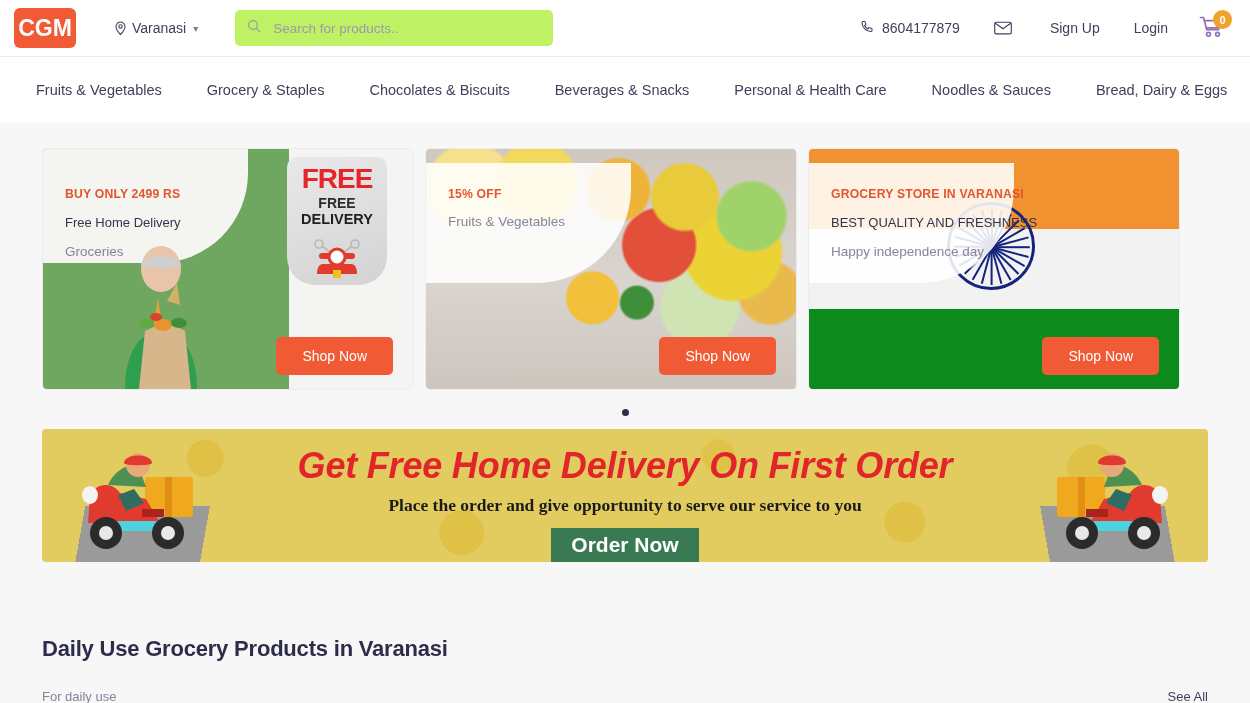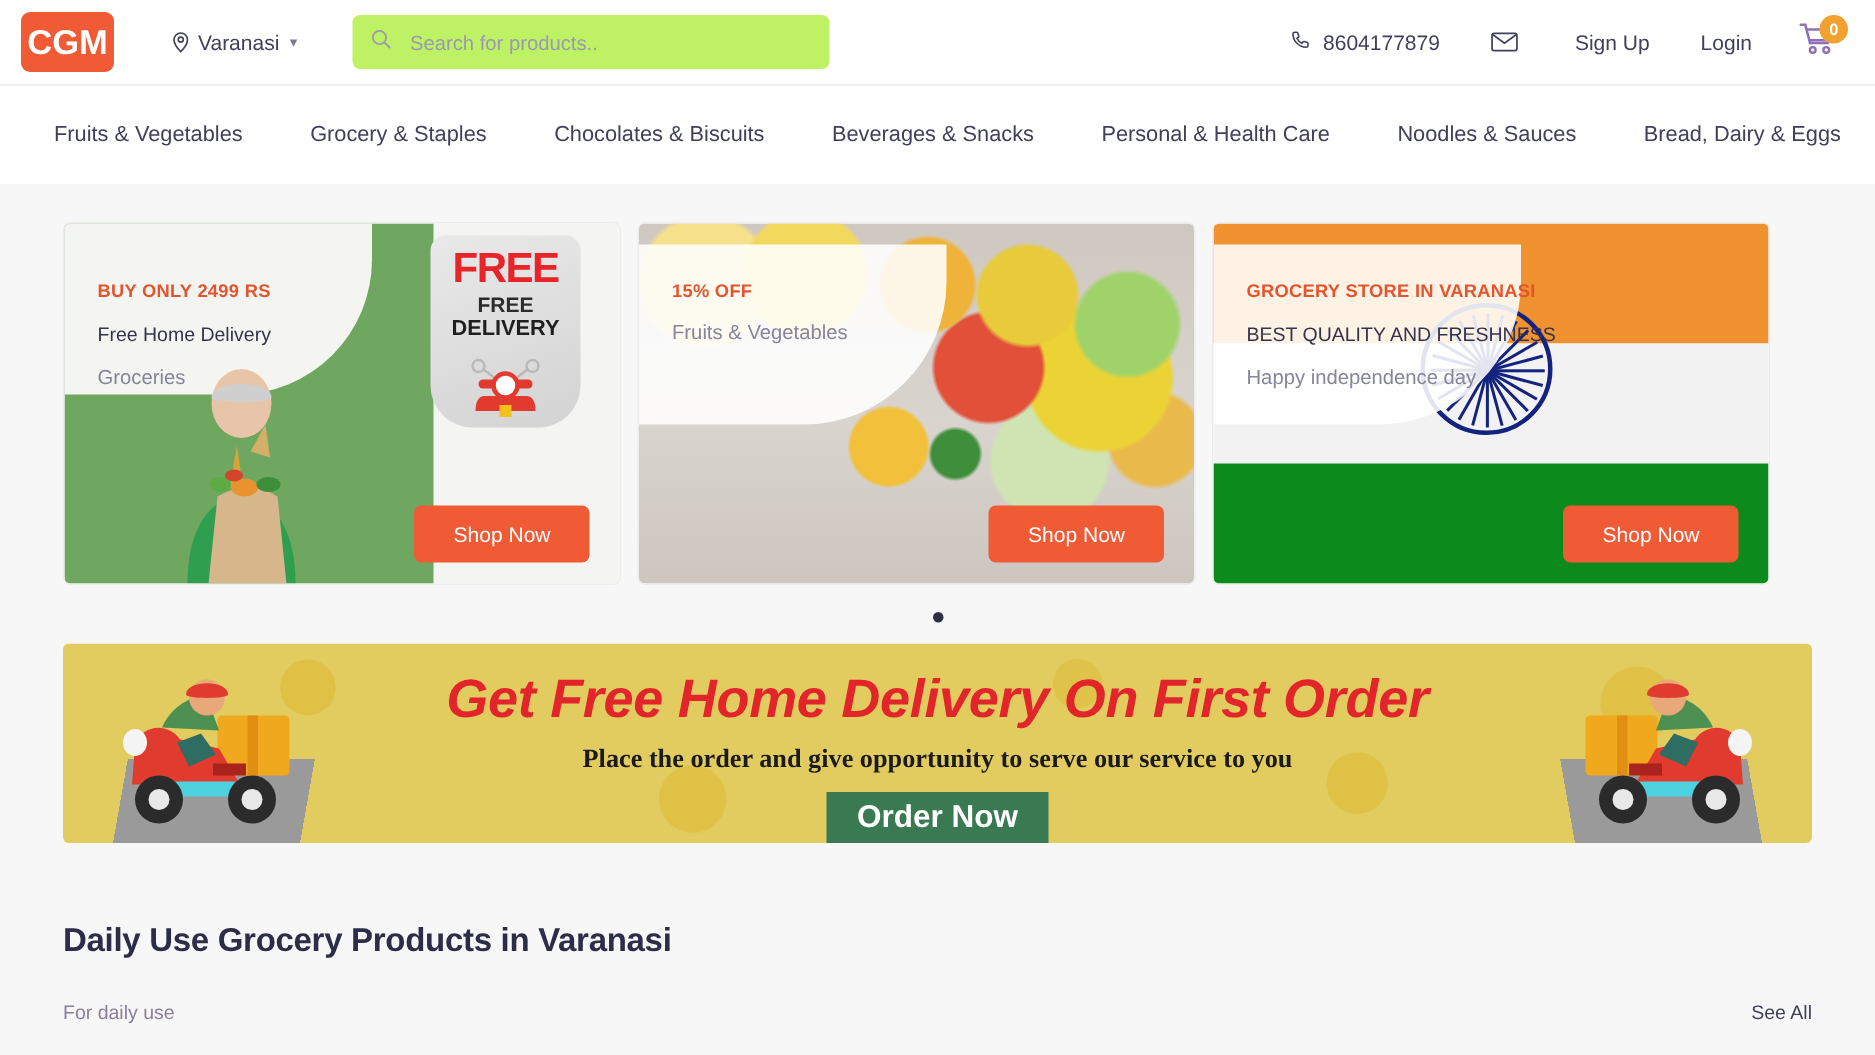--- a/index.html
+++ b/index.html
@@ -287,21 +287,21 @@
     padding: 5px 20px 7px 20px;
     border: none;
     cursor: pointer;
     font-family: "Liberation Sans", sans-serif;
   }
   .scooter { position:absolute; bottom:6px; }
   .scooter.left { left: 18px; }
   .scooter.right { right: 18px; }
 
   
-  .section { padding: 52px 42px 0 42px; }
+  .section { padding: 74px 42px 0 42px; }
   .sec-title {
     font-size: 22px; font-weight: bold;
     color: #2d2d4a; margin: 0;
     letter-spacing: -0.2px;
   }
   .sec-row {
     display:flex; align-items:center; justify-content:space-between;
     margin-top: 27px;
   }
   .sec-sub { font-size: 13px; color: #8a7f9c; margin:0; }

